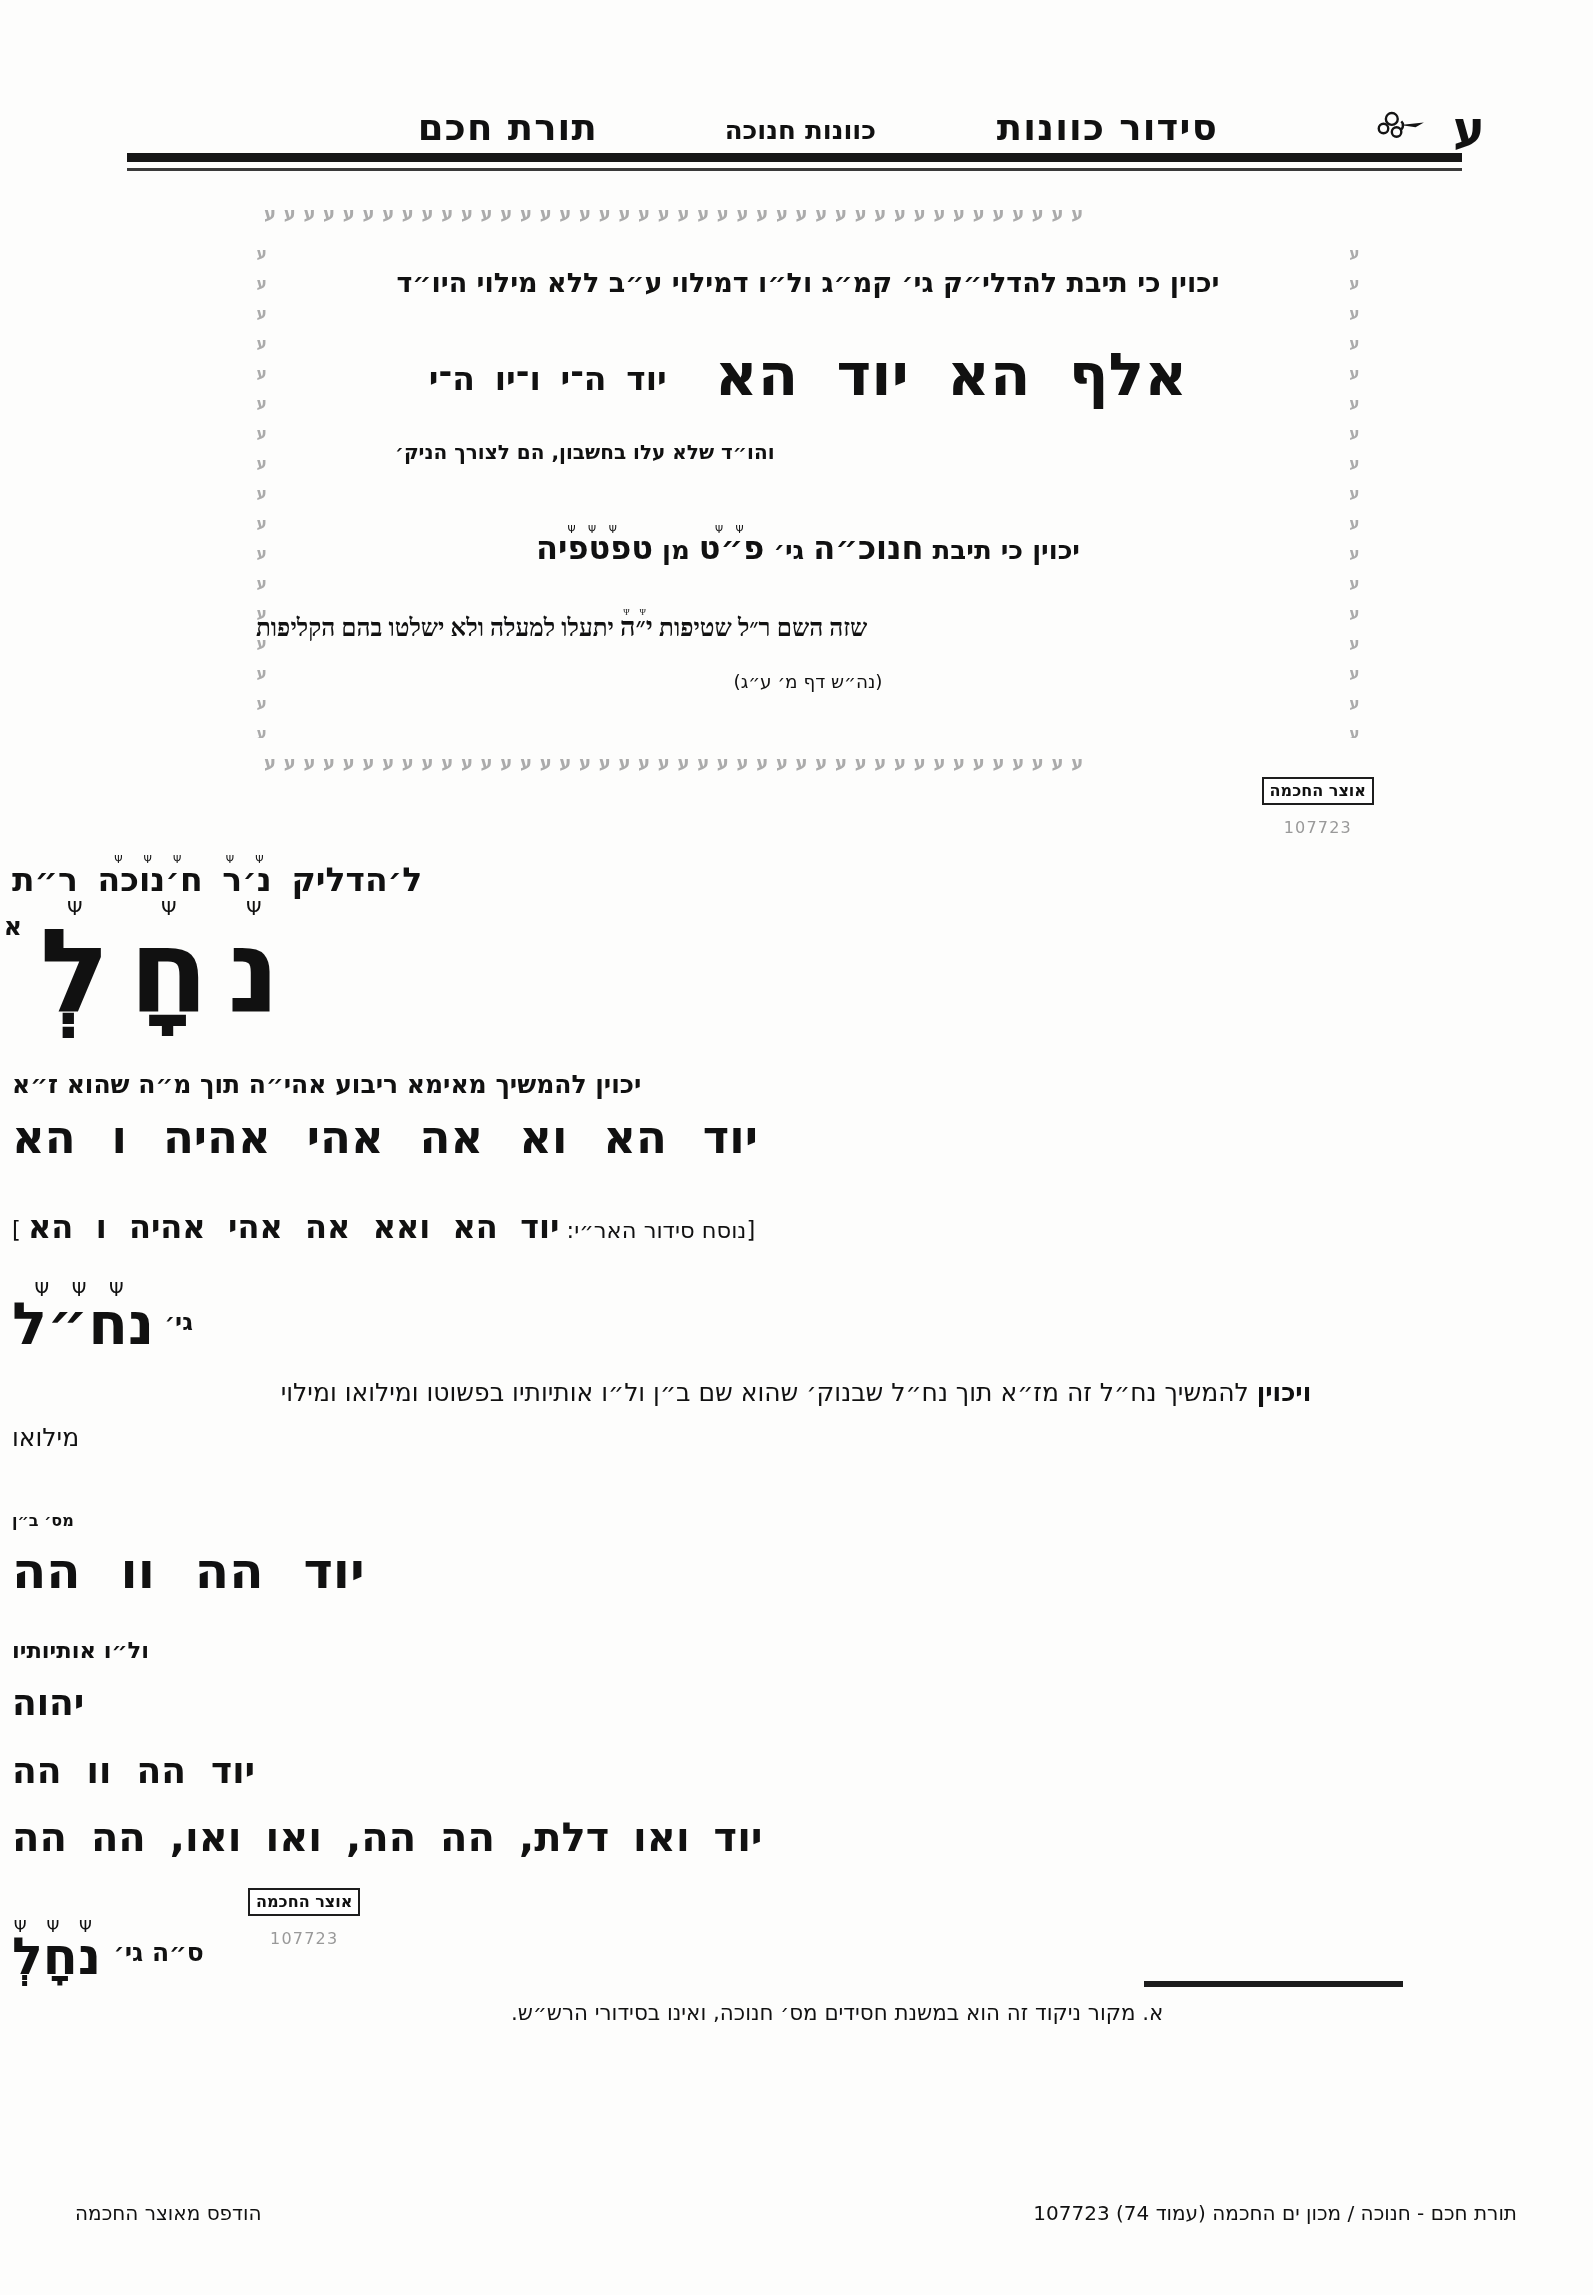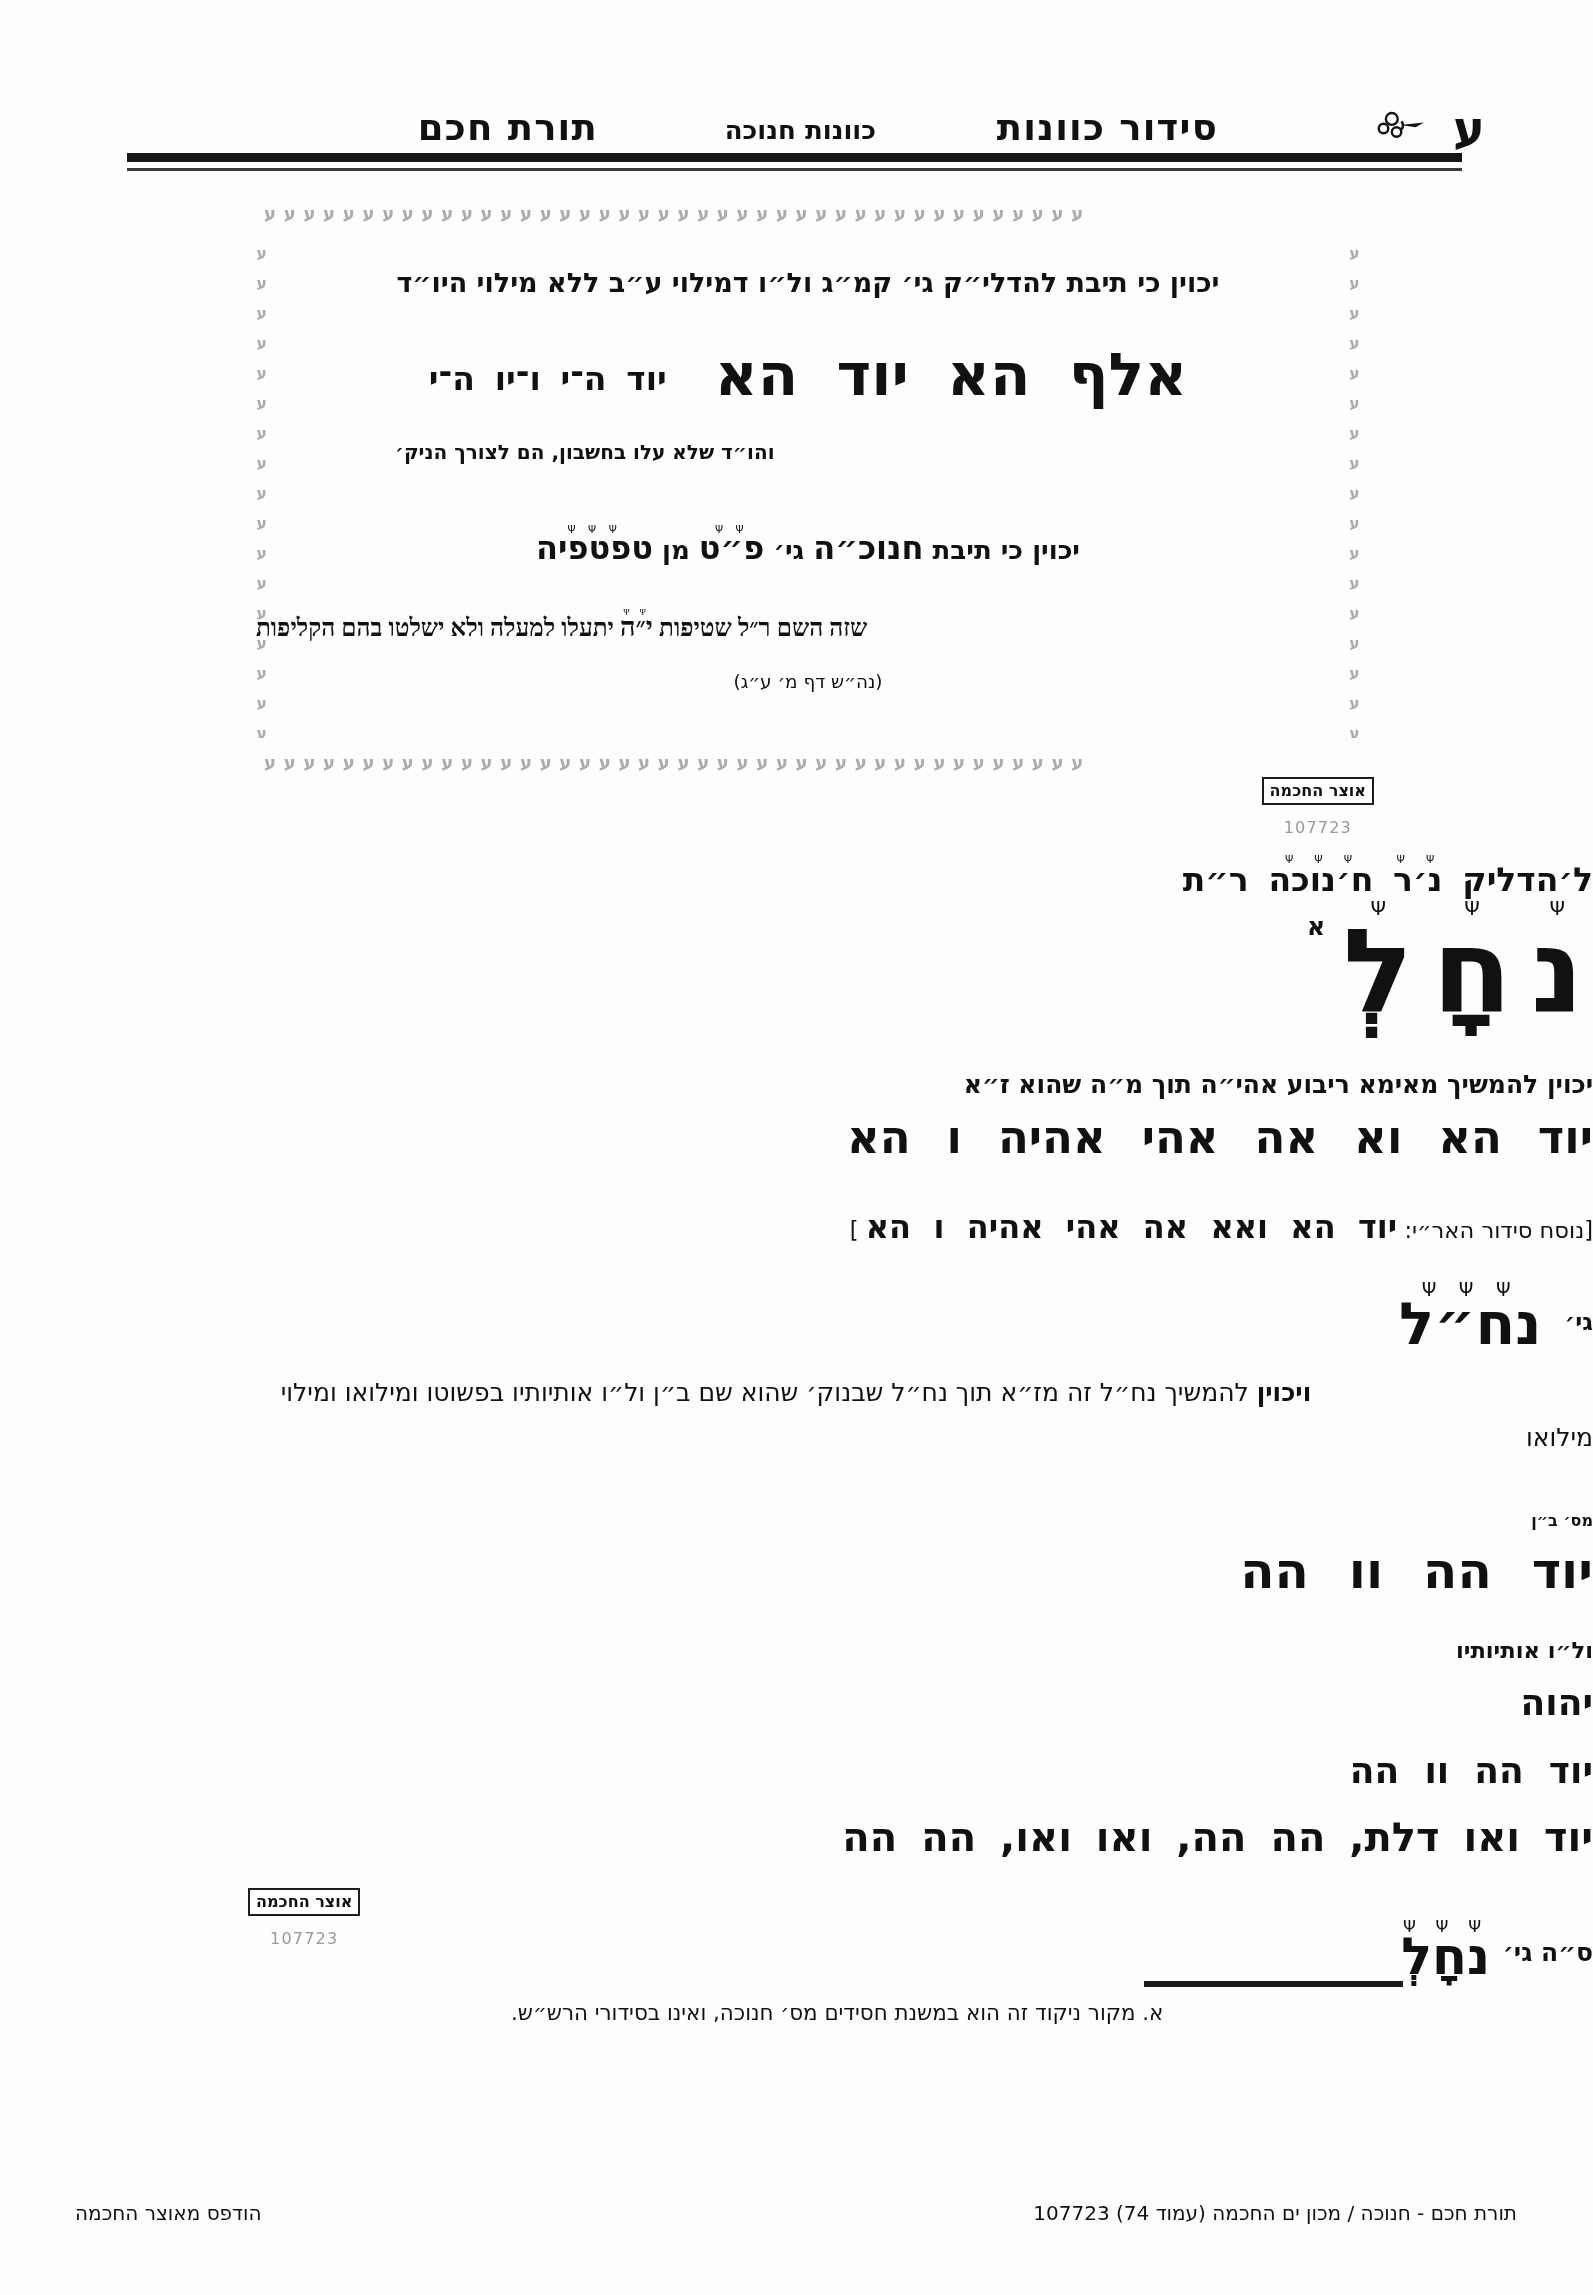--- a/index.html
+++ b/index.html
@@ -1,19 +1,19 @@
 <!DOCTYPE html>
 <html lang="he" dir="rtl" style="font-size:9.5px"><head>
 <meta charset="utf-8">
 <style>
   html,body{margin:0;padding:0;background:#e8e8e8;}
   .page{position:relative;width:1594px;height:2295px;background:#fdfdfc;overflow:hidden;
         font-family:"DejaVu Sans",sans-serif;direction:rtl;color:#111;}
   .abs{position:absolute;}
-  .ctr{left:13px;right:0;text-align:right;}
+  .ctr{left:13px;right:0;text-align:left;}
 
   
   .hdr-ayin{top:100px;right:108px;font-size:48px;font-weight:bold;}
   .hdr-fleuron{top:108px;right:162px;width:57px;height:35px;}
   .hdr-t1{top:106px;right:375px;font-size:37px;font-weight:bold;letter-spacing:1.2px;}
   .hdr-t2{top:115px;right:717px;font-size:26px;font-weight:bold;}
   .hdr-t3{top:106px;right:995px;font-size:37px;font-weight:bold;letter-spacing:1.2px;}
   .rule-thick{top:153px;left:128px;width:1335px;height:9px;background:#161616;}
   .rule-thin{top:168px;left:128px;width:1335px;height:3px;background:#3a3a3a;}
 
@@ -58,21 +58,21 @@
                 font-size:0.17em;font-weight:400;}
   .fnmark{font-size:25px;font-weight:bold;vertical-align:super;position:relative;top:-36px;right:8.3px;}
 
   .s6-l1{top:1070px;font-size:25px;font-weight:bold;}
   .s6-big{top:1111px;font-size:45px;font-weight:900;word-spacing:0.45em;}
   .s6-br{top:1208px;font-size:22.6px;}
   .s6-br .nm{font-size:32px;font-weight:900;word-spacing:0.35em;}
 
   .s7{top:1290px;}
   .s7 .gi{font-size:24px;font-weight:bold;vertical-align:14.3px;}
-  .s7 .nm{font-size:58px;font-weight:900;margin-right:20px;}
+  .s7 .nm{font-size:58px;font-weight:900;margin-right:7px;}
 
   .s8-p1{top:1378px;left:256px;right:256px;text-align:center;font-size:25px;font-weight:500;}
   .s8-p1 b{font-weight:900;}
   .s8-p2{top:1423px;font-size:25px;font-weight:500;}
 
   .s9{top:1511px;font-size:16px;font-weight:bold;}
   .s10{top:1542px;font-size:50px;font-weight:900;word-spacing:0.45em;}
   .s11{top:1637px;font-size:22.6px;font-weight:bold;}
   .s12{top:1682px;font-size:36px;font-weight:900;}
   .s13{top:1750px;font-size:36px;font-weight:900;word-spacing:0.35em;}

